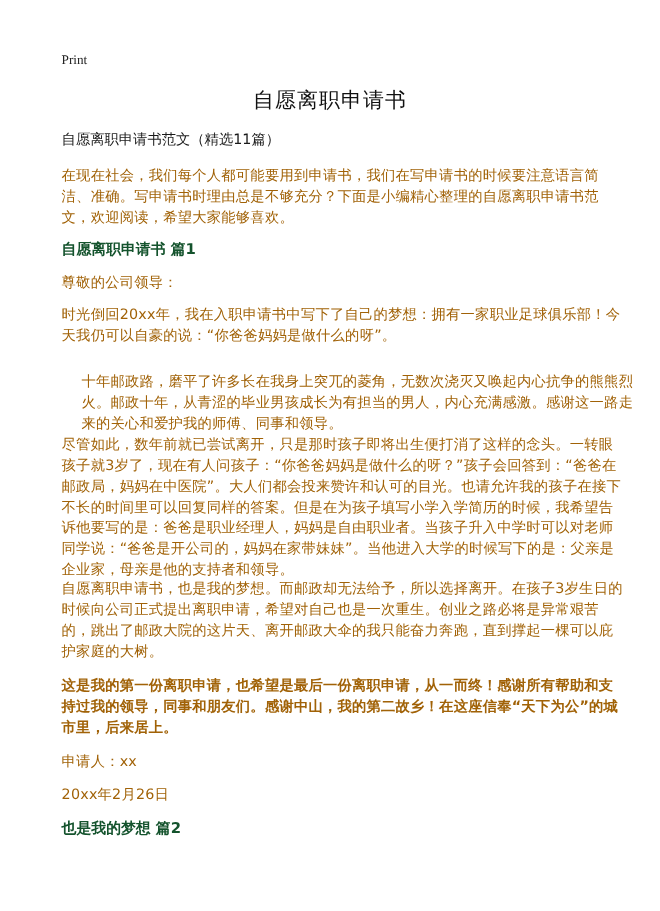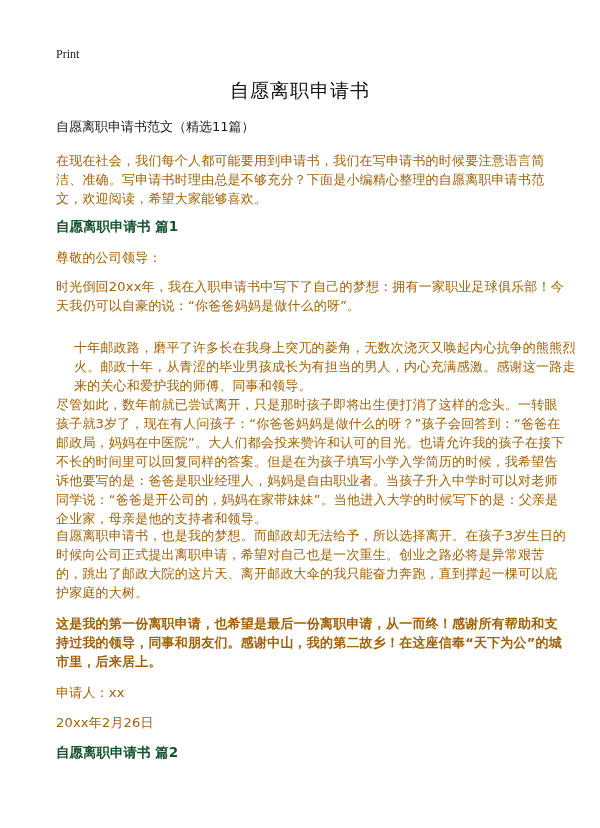--- a/index.html
+++ b/index.html
@@ -80,13 +80,13 @@
 <p class="para" style="top:395px;margin:0;">尽管如此，数年前就已尝试离开，只是那时孩子即将出生便打消了这样的念头。一转眼孩子就3岁了，现在有人问孩子：“你爸爸妈妈是做什么的呀？”孩子会回答到：“爸爸在邮政局，妈妈在中医院”。大人们都会投来赞许和认可的目光。也请允许我的孩子在接下不长的时间里可以回复同样的答案。但是在为孩子填写小学入学简历的时候，我希望告诉他要写的是：爸爸是职业经理人，妈妈是自由职业者。当孩子升入中学时可以对老师同学说：“爸爸是开公司的，妈妈在家带妹妹”。当他进入大学的时候写下的是：父亲是企业家，母亲是他的支持者和领导。</p>
 
 <p class="para" style="top:526px;margin:0;">自愿离职申请书，也是我的梦想。而邮政却无法给予，所以选择离开。在孩子3岁生日的时候向公司正式提出离职申请，希望对自己也是一次重生。创业之路必将是异常艰苦的，跳出了邮政大院的这片天、离开邮政大伞的我只能奋力奔跑，直到撑起一棵可以庇护家庭的大树。</p>
 
 <p class="para" style="top:614px;margin:0;font-weight:bold;">这是我的第一份离职申请，也希望是最后一份离职申请，从一而终！感谢所有帮助和支持过我的领导，同事和朋友们。感谢中山，我的第二故乡！在这座信奉“天下为公”的城市里，后来居上。</p>
 
 <p class="para" style="top:683px;margin:0;">申请人：xx</p>
 
 <p class="para" style="top:713px;margin:0;">20xx年2月26日</p>
 
-<h2 class="section-heading" style="top:744px;margin:0;">自愿离职申请书 篇2</h2>
+<h2 class="section-heading" style="top:744px;margin:0;">也是我的梦想 篇2</h2>
 
 </body></html>

